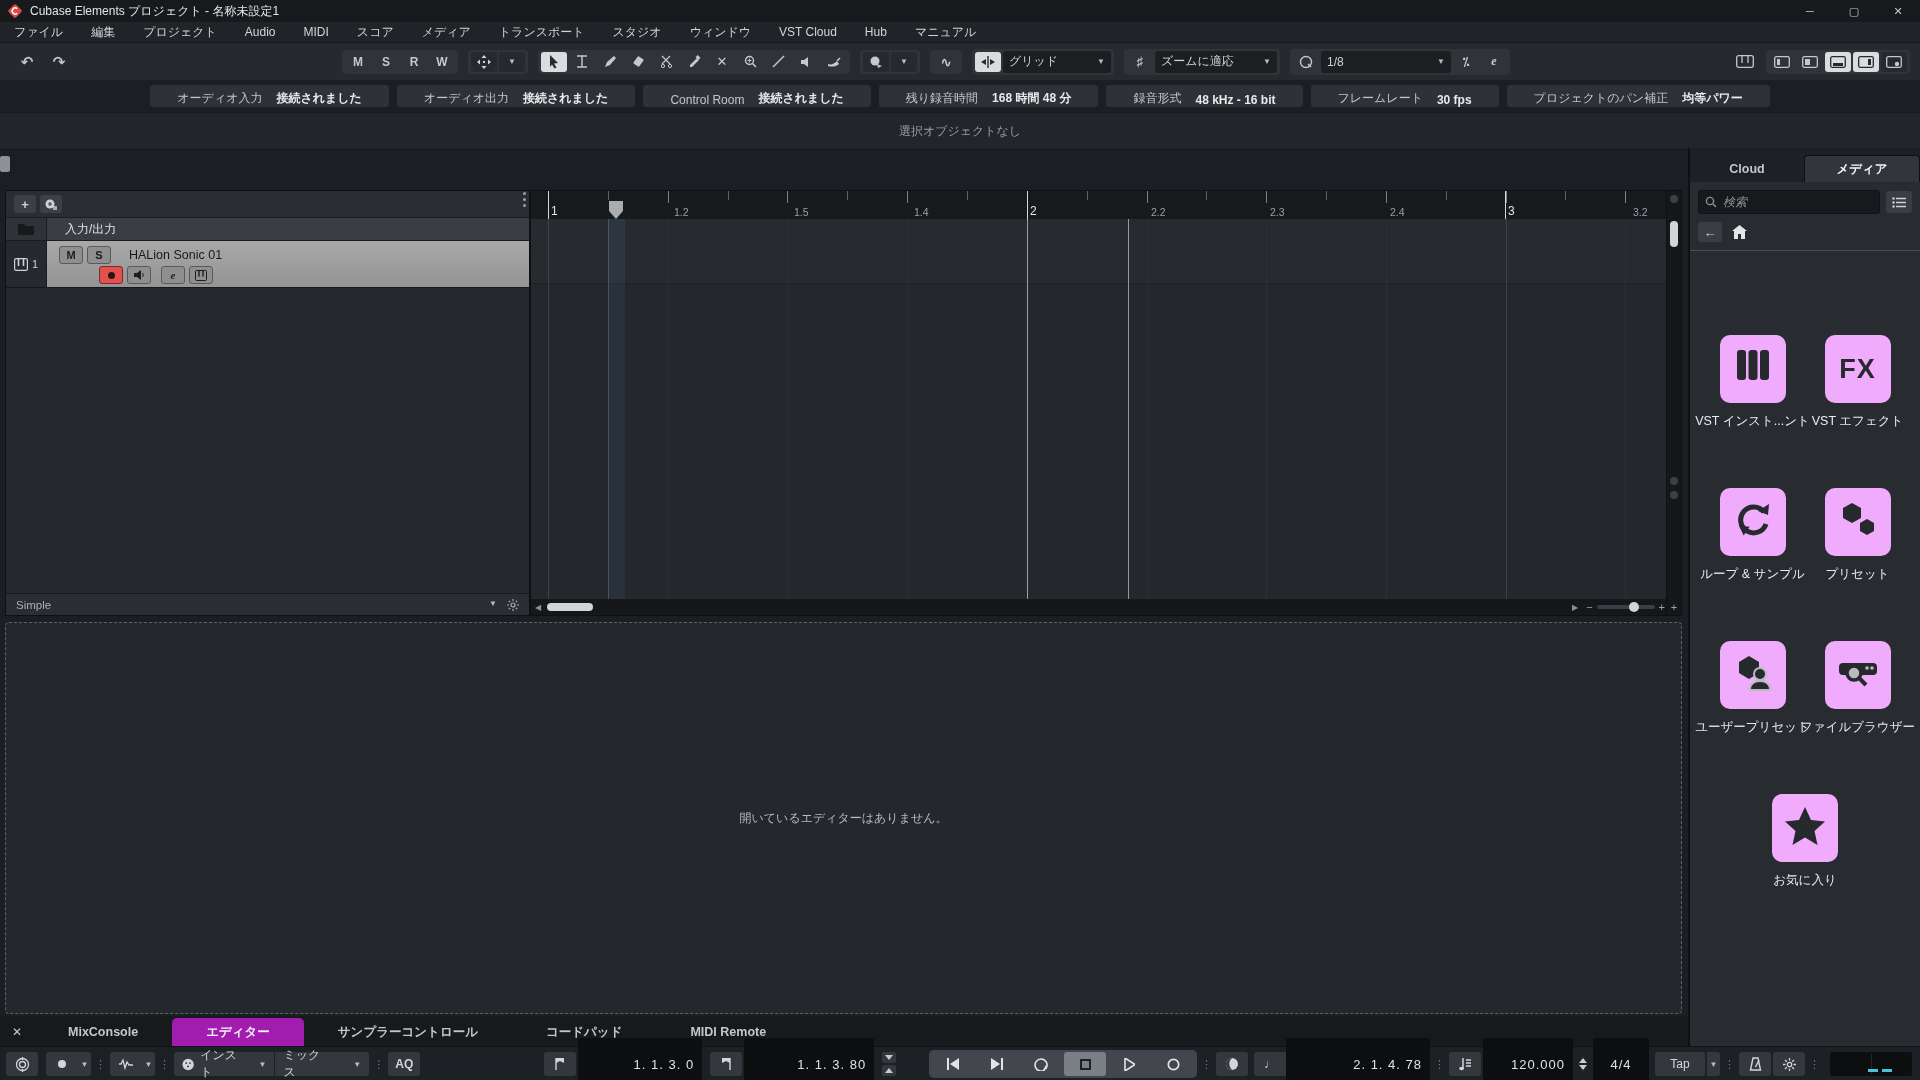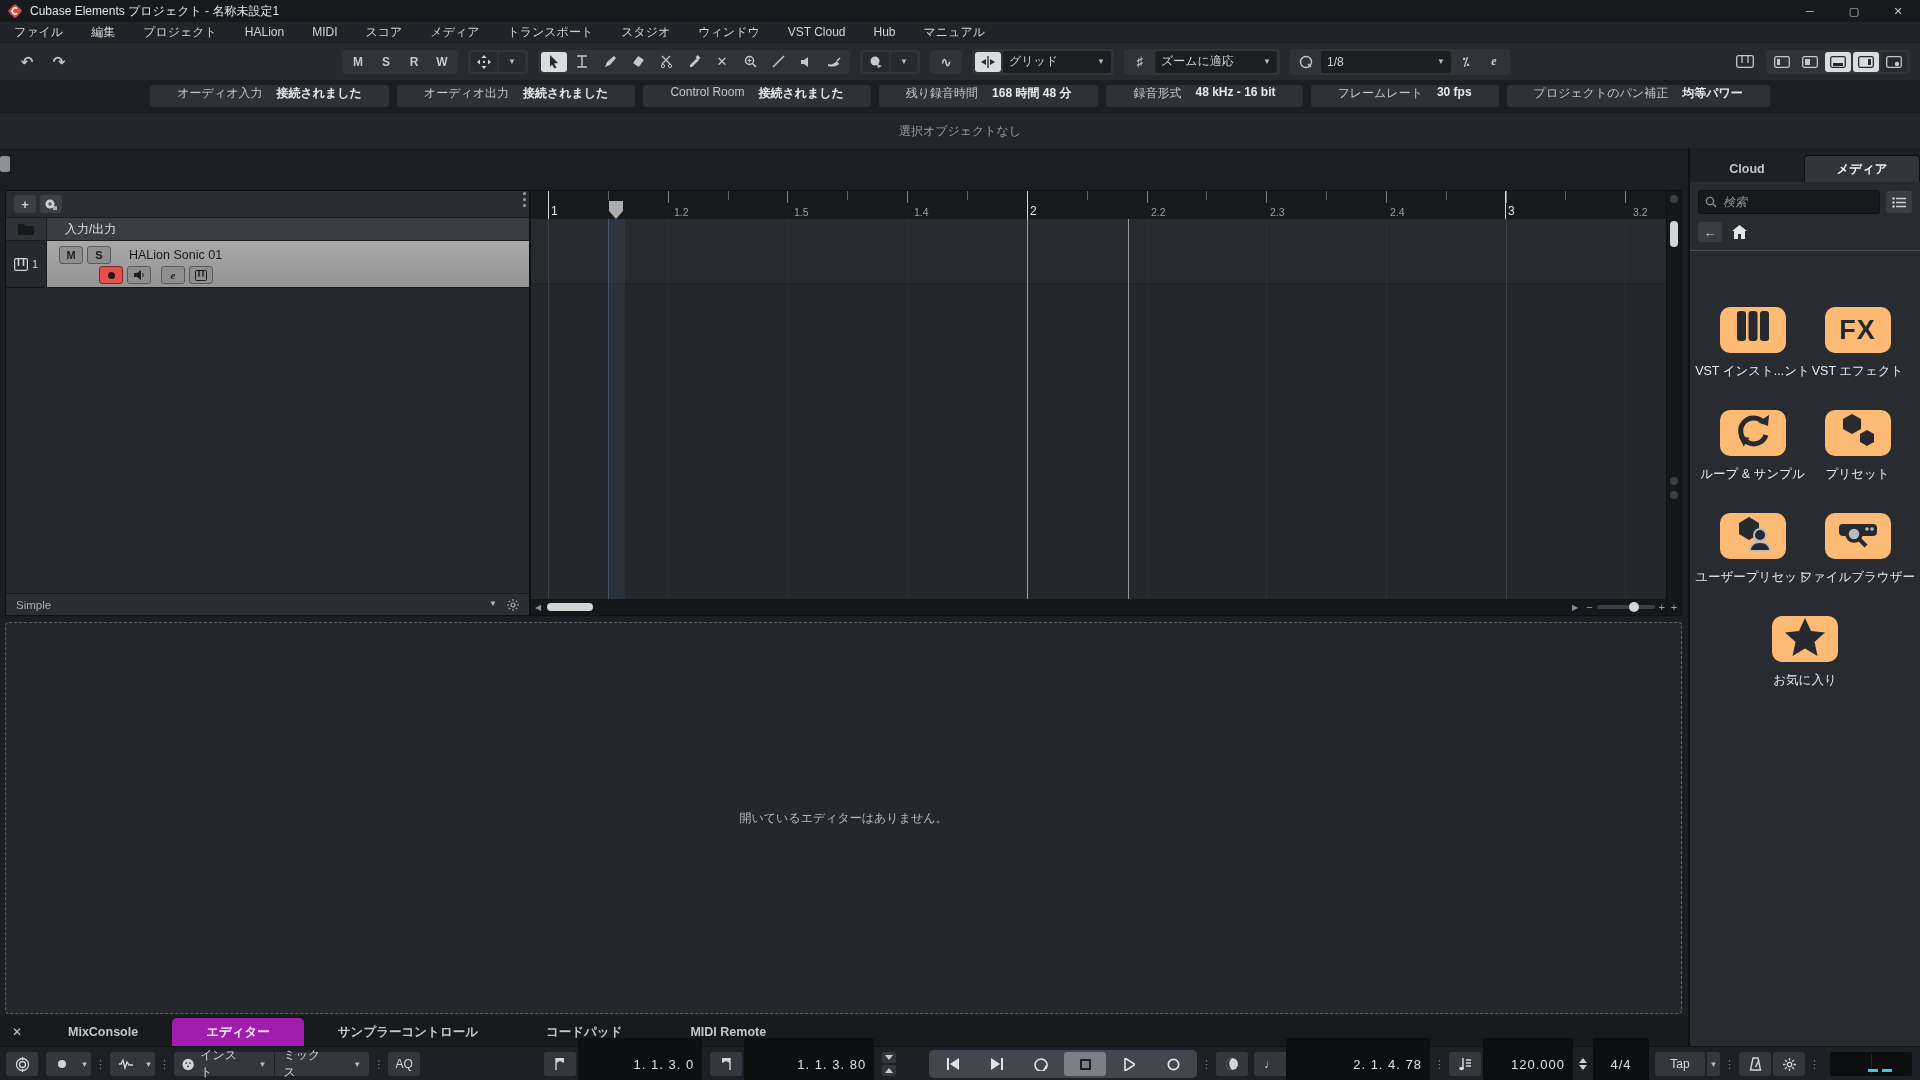--- a/index.html
+++ b/index.html
@@ -18,21 +18,21 @@
   #toolbar{position:absolute;left:0;top:43px;width:1920px;height:37px;background:#26292d;display:flex;align-items:center;}
   .tb-group{display:flex;align-items:center;gap:2px;background:#303338;border-radius:4px;padding:2px 3px;margin-right:10px;}
   .tb-btn{min-width:20px;height:20px;border-radius:3px;display:flex;align-items:center;justify-content:center;color:#c4c7cb;font-size:12px;font-weight:bold;background:transparent;padding:0 3px;}
   .tb-btn.dark{background:#26292d;}
   .tb-btn.active{background:#dadcdf;color:#26292d;}
   .tb-dd{display:flex;align-items:center;height:22px;background:#1c1f22;border-radius:3px;color:#d0d3d6;font-size:12px;padding:0 6px;gap:8px;}
   .caret{font-size:8px;color:#b9bcc0;}
   svg.ic{display:block;}
   
   #statusrow{position:absolute;left:0;top:80px;width:1920px;height:32px;background:#1b1e22;display:flex;align-items:center;justify-content:center;gap:8px;}
-  .chip{display:flex;align-items:flex-start;height:22px;background:#2e3136;border-radius:3px;padding:0 27px;gap:14px;}
+  .chip{display:flex;align-items:flex-end;height:22px;background:#2e3136;border-radius:3px;padding:0 27px;gap:14px;}
   .chip .lbl{font-size:12px;color:#c3c6ca;}
   .chip .val{font-size:12px;color:#e8eaec;font-weight:bold;}
   #selrow{position:absolute;left:0;top:112px;width:1920px;height:36px;background:#22252a;display:flex;align-items:center;justify-content:center;border-top:1px solid #17191c;border-bottom:1px solid #15171a;}
   #sel-text{font-size:12px;color:#989ea5;}
   #left-handle{position:absolute;left:0;top:156px;width:10px;height:16px;background:#8d9297;border-radius:2px;}
   
   #project{position:absolute;left:5px;top:190px;width:1677px;height:426px;background:#1f2226;border:1px solid #0e1012;box-sizing:border-box;}
   #trackpanel{position:absolute;left:0;top:0;width:525px;height:100%;background:#25282c;border-right:2px solid #0e1012;box-sizing:border-box;}
   #tp-toolbar{height:26px;background:#2a2d31;display:flex;align-items:center;gap:4px;padding-left:8px;border-bottom:1px solid #1a1c1f;}
   .tp-btn{width:22px;height:18px;background:#3c4045;border-radius:3px;color:#cdd0d4;display:flex;align-items:center;justify-content:center;font-size:13px;font-weight:bold;}
@@ -91,21 +91,21 @@
   .rz-tab{height:26px;flex:1;display:flex;align-items:center;justify-content:center;font-size:12.5px;font-weight:bold;color:#c3c7cb;}
   .rz-tab.active{background:#32363c;border:1px solid #0e1012;border-bottom:none;border-radius:4px 4px 0 0;color:#f2f3f4;}
   #rz-search-row{display:flex;align-items:center;gap:6px;padding:8px 8px 4px 8px;}
   #rz-search{flex:1;height:22px;background:#17191d;border:1px solid #101215;border-radius:3px;display:flex;align-items:center;gap:6px;padding:0 6px;}
   #rz-search .ph{font-size:12px;font-style:italic;color:#8b9096;}
   #rz-list-btn{width:26px;height:22px;background:#3a3e44;border-radius:3px;display:flex;align-items:center;justify-content:center;}
   #rz-nav{display:flex;align-items:center;gap:10px;padding:4px 8px 8px 8px;border-bottom:1px solid #4a4e54;}
   #rz-back{width:24px;height:20px;background:#3a3e44;border-radius:3px;color:#cdd0d4;display:flex;align-items:center;justify-content:center;font-size:13px;}
   #tiles{display:flex;flex-wrap:wrap;justify-content:space-around;row-gap:30px;padding:56px 10px 0 10px;}
   .tile-cell{width:104px;display:flex;flex-direction:column;align-items:center;gap:10px;}
-  .tile{width:66px;height:46px;background:#fdba74;border-radius:10px;display:flex;align-items:center;justify-content:center;color:#26292d;}
+  .tile{width:66px;height:68px;background:#f0abfc;border-radius:10px;display:flex;align-items:center;justify-content:center;color:#26292d;margin-top:28px;}
   .tile .fx-text{font-size:27px;font-weight:900;letter-spacing:1px;color:#26292d;}
   .tile-label{font-size:12.5px;color:#e8eaec;white-space:nowrap;}
   
   #transport{position:absolute;left:0;top:1046px;width:1920px;height:34px;background:#1d2024;border-top:1px solid #101214;display:flex;align-items:center;}
   .t-btn{height:24px;min-width:26px;background:#34383d;border-radius:3px;display:flex;align-items:center;justify-content:center;color:#d3d6d9;font-size:12px;padding:0 3px;}
   .t-dd{width:13px;height:24px;background:#34383d;border-radius:0 3px 3px 0;display:flex;align-items:center;justify-content:center;}
   .t-dots{color:#787d83;font-size:11px;margin:0 4px;}
   .t-disp{height:24px;background:#0c0e10;border-radius:3px;color:#dfe1e4;font-size:13px;display:flex;align-items:center;justify-content:flex-end;padding:14px 8px;letter-spacing:1px;}
   #t-cluster{display:flex;align-items:center;gap:2px;background:#43474d;border-radius:5px;padding:2px 3px;}
   .tr-btn{width:42px;height:24px;display:flex;align-items:center;justify-content:center;border-radius:3px;color:#e2e4e6;}
@@ -132,21 +132,21 @@
       <span class="win-btn">─</span>
       <span class="win-btn">▢</span>
       <span class="win-btn">✕</span>
     </div>
   </div>
 
   <div id="menubar">
       <span class="menu-item">ファイル</span>
       <span class="menu-item">編集</span>
       <span class="menu-item">プロジェクト</span>
-      <span class="menu-item">HALion</span>
+      <span class="menu-item">Audio</span>
       <span class="menu-item">MIDI</span>
       <span class="menu-item">スコア</span>
       <span class="menu-item">メディア</span>
       <span class="menu-item">トランスポート</span>
       <span class="menu-item">スタジオ</span>
       <span class="menu-item">ウィンドウ</span>
       <span class="menu-item">VST Cloud</span>
       <span class="menu-item">Hub</span>
       <span class="menu-item">マニュアル</span>
     </div>
@@ -644,21 +644,21 @@
           </svg>
         <span>インスト</span>
         <span class="caret" style="margin-left:6px;">▼</span>
       </span>
       <span class="t-btn" style="border-radius:0 3px 3px 0;gap:6px;padding:0 8px;">
         <span>ミックス</span>
         <span class="caret" style="margin-left:18px;">▼</span>
       </span>
     </div>
       <span class="t-dots">⋮</span>
-    <span class="t-btn" style="font-weight:normal;">AQ</span>
+    <span class="t-btn" style="font-weight:bold;">AQ</span>
 
     <div style="width:128px;"></div>
     <span class="t-btn">
       <svg class="ic" width="10" height="12" viewBox="0 0 10 12">
           <path d="M1 0h8v5L5 3 1 5z" fill="#d3d6d9"></path>
           <path d="M1 0v12" stroke="#d3d6d9" stroke-width="1.4"></path>
         </svg>
       </span>
     <span class="t-disp" style="width:112px;margin-left:2px;">1. 1. 3. 0</span>
     <span class="t-btn" style="margin-left:8px;">

